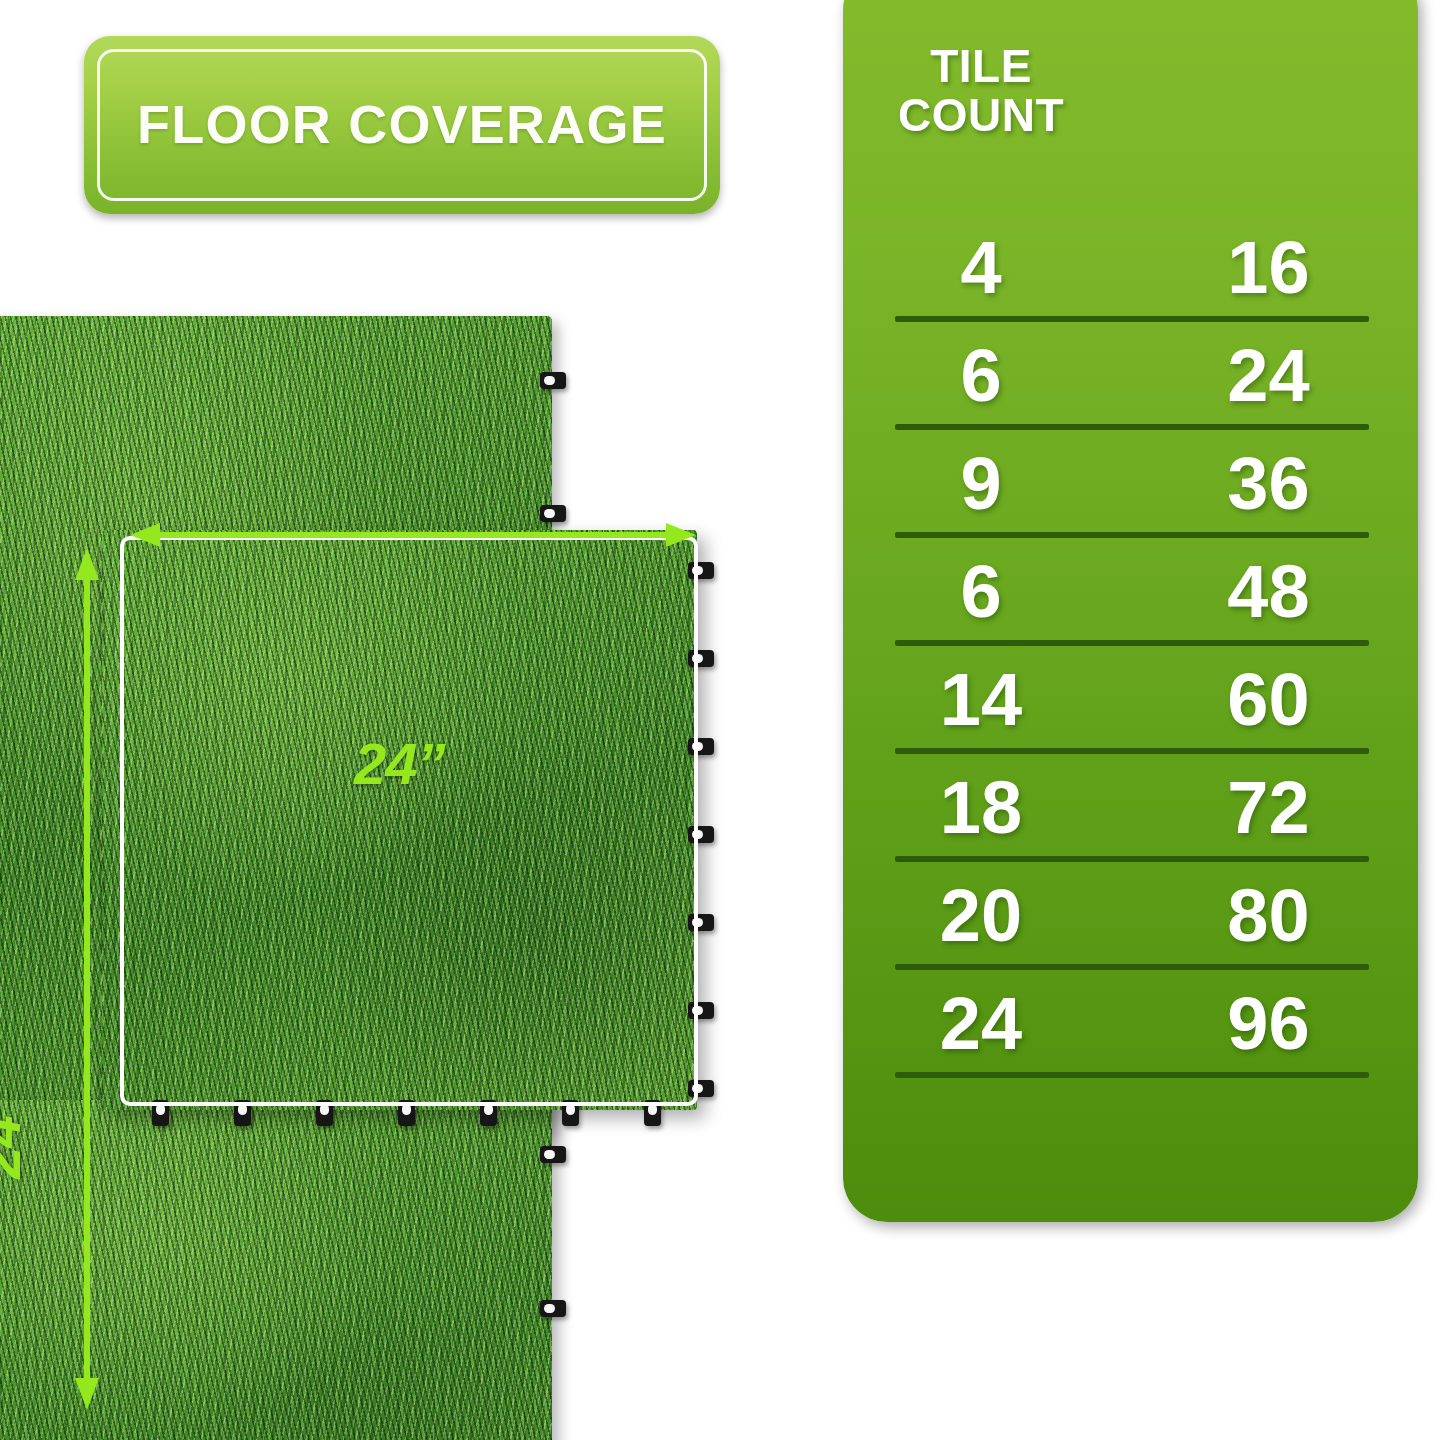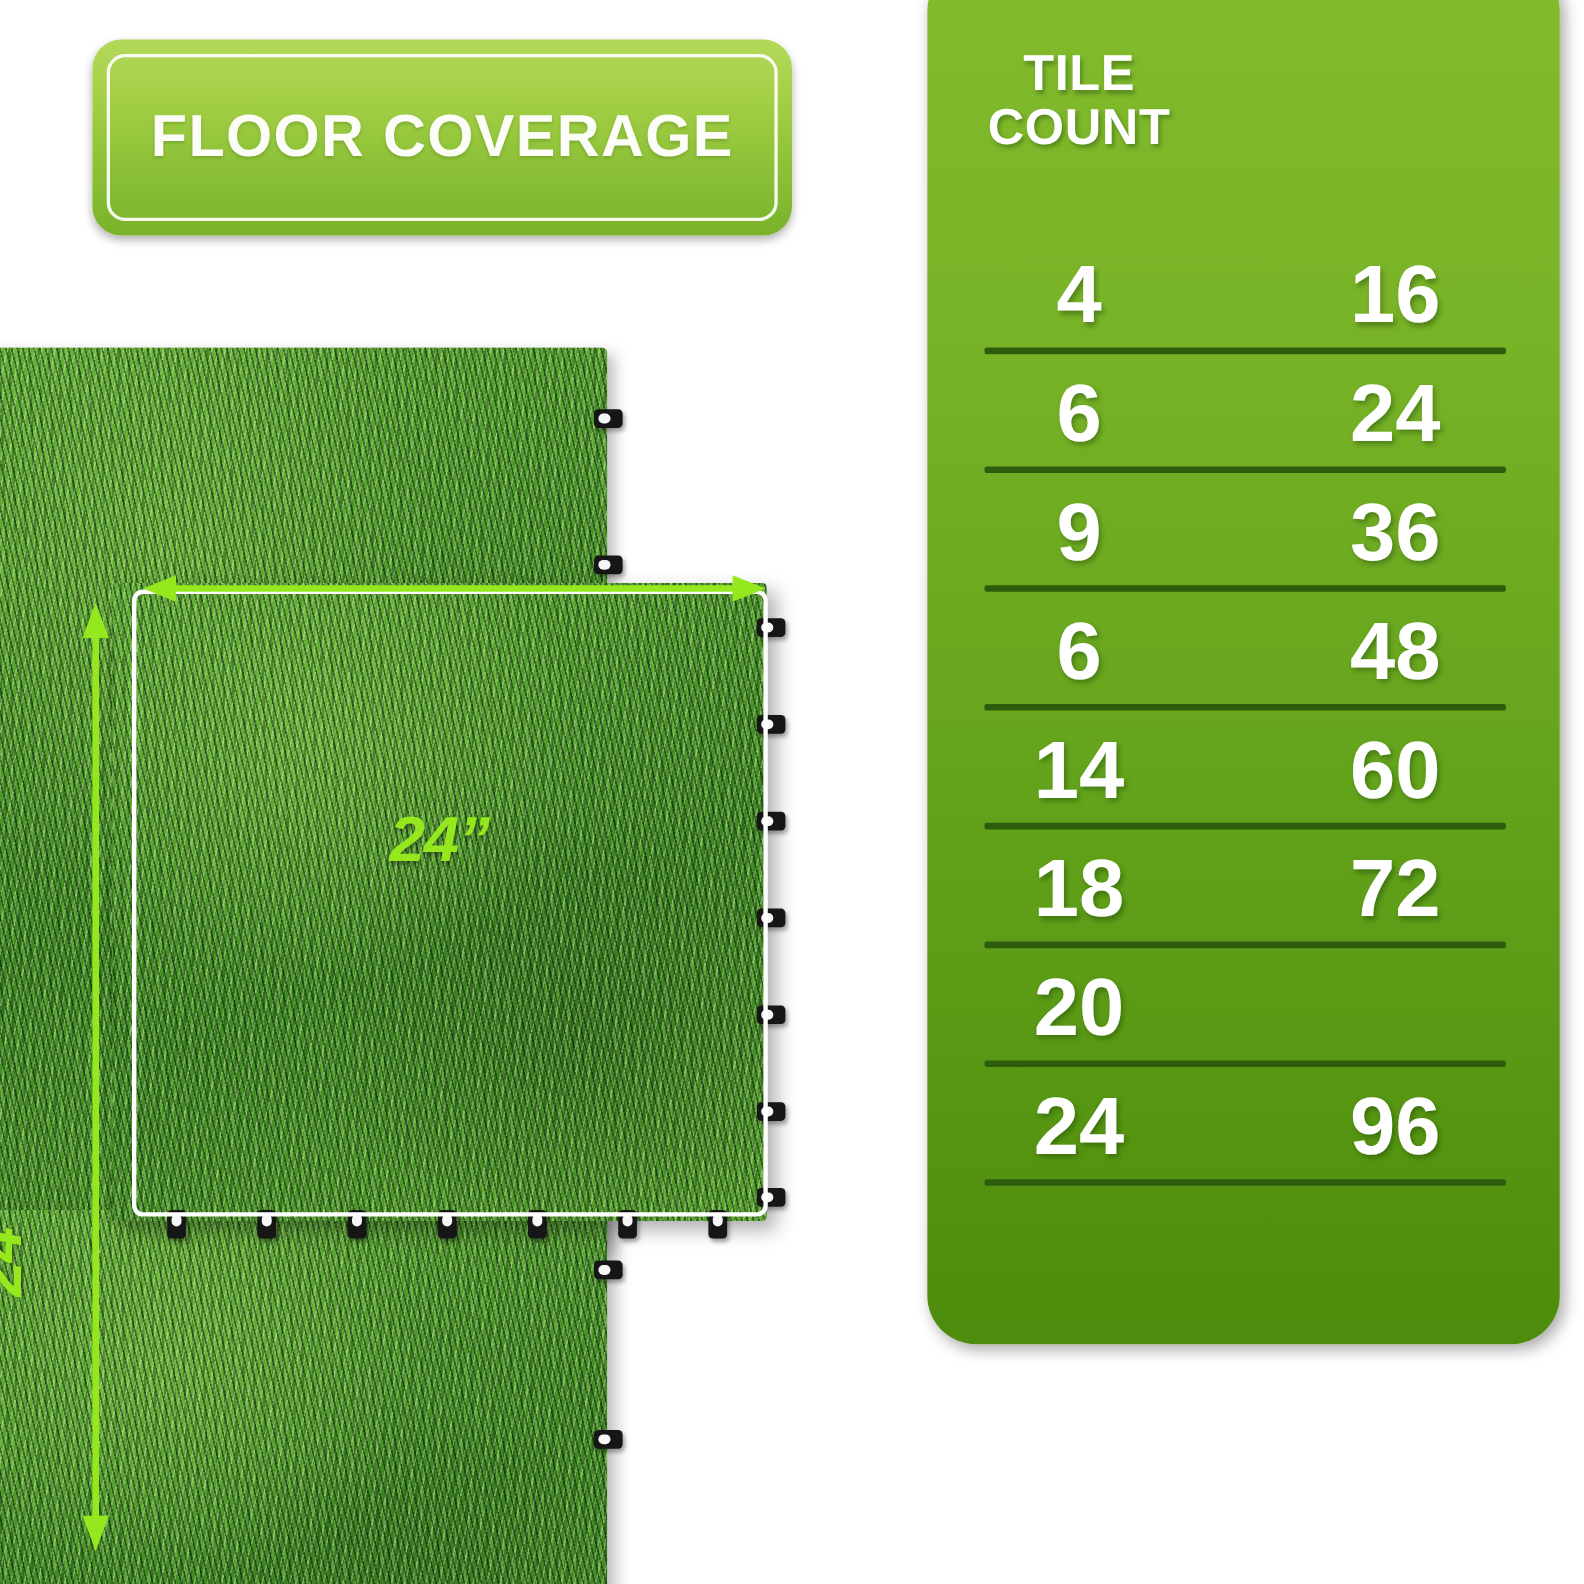--- a/index.html
+++ b/index.html
@@ -223,20 +223,21 @@
       </div>
 
       <div class="row">
         <div class="cell c1">18</div>
         <div class="cell c2">72</div>
         <div class="rule"></div>
       </div>
 
       <div class="row">
         <div class="cell c1">20</div>
+        <div class="cell c2">80</div>
         <div class="rule"></div>
       </div>
 
       <div class="row">
         <div class="cell c1">24</div>
         <div class="cell c2">96</div>
         <div class="rule"></div>
       </div>
 
     </div>

